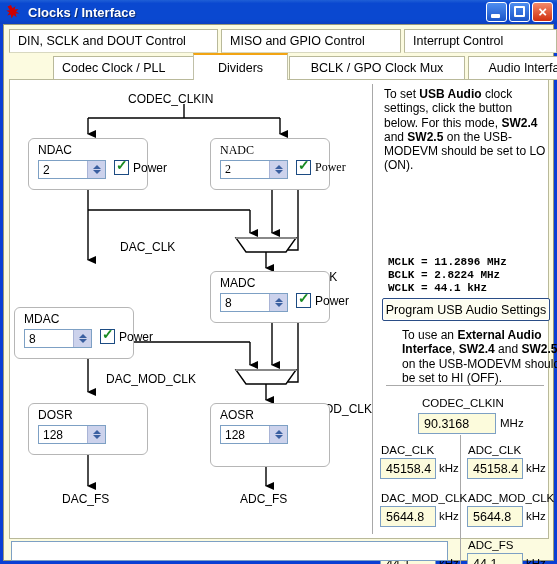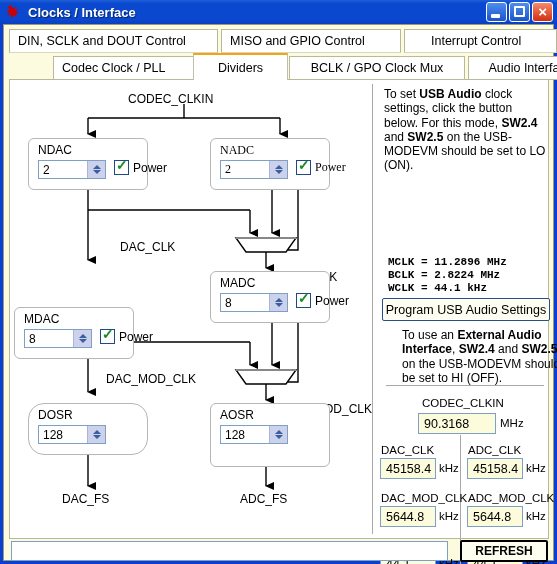--- a/index.html
+++ b/index.html
@@ -184,21 +184,21 @@
 
   <div class="dialog">
 
     <div class="tabstrip">
       <div class="tab row1" style="left:0;width:209px;">
         <span class="lbl">DIN, SCLK and DOUT Control</span>
       </div>
       <div class="tab row1" style="left:212px;width:180px;">
         <span class="lbl">MISO and GPIO Control</span>
       </div>
-      <div class="tab row1" style="left:395px;width:153px;padding-left:18px;">
+      <div class="tab row1" style="left:395px;width:153px;">
         <span class="lbl">Interrupt Control</span>
       </div>
 
       <div class="tab row2" style="left:0;width:148px;">
         <span class="lbl">Codec Clock / PLL</span>
       </div>
       <div class="tab row2 active center" style="left:140px;width:95px;top:24px;">
         <span class="lbl">Dividers</span>
       </div>
       <div class="tab row2 center" style="left:236px;width:176px;">
@@ -327,21 +327,21 @@
             <span class="pwrbox">
                 <span class="chk">✓</span>
               </span>
             <span class="pwrlbl">Power</span>
           </div>
         </div>
 
         <div class="dlabel" style="left:96px;top:292px;">DAC_MOD_CLK</div>
         <div class="dlabel" style="left:272px;top:322px;">ADC_MOD_CLK</div>
 
-        <div class="gbox" style="left:18px;top:323px;width:120px;height:52px;border-radius:16px;">
+        <div class="gbox" style="left:18px;top:323px;width:120px;height:52px;">
           <div class="gtitle">DOSR</div>
           <div class="spin">
             <span class="val">128</span>
             <span class="btns">
                 <i class="ar up"></i>
                 <i class="ar dn"></i>
               </span>
           </div>
         </div>
 
@@ -414,17 +414,16 @@
         <div class="flabel" style="left:90px;top:459px;">ADC_FS</div>
         <div class="fbox" style="left:89px;top:473px;width:56px;">
           <span>44.1</span>
         </div>
         <div class="funit" style="left:148px;top:477px;">kHz</div>
       </div>
     </div>
 
     <div class="statusrow">
       <div class="statusbox"></div>
-      <div class="refresh">REFRESH</div>
     </div>
 
   </div>
 </div>
 
 </body></html>

